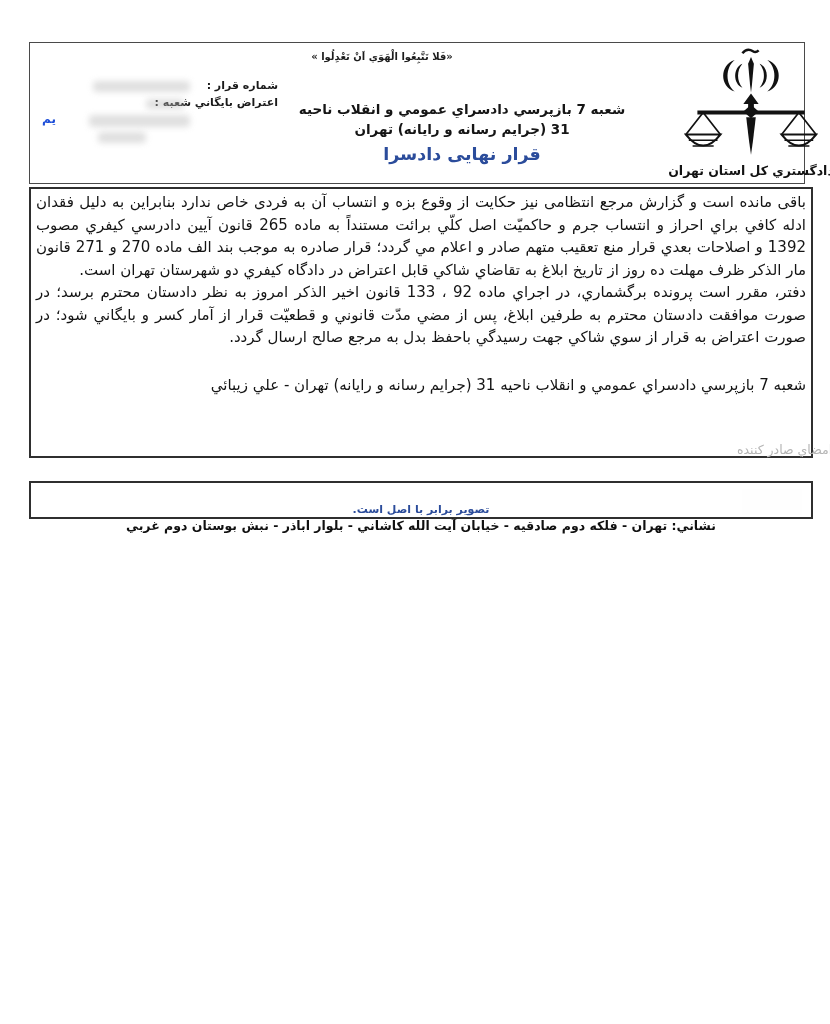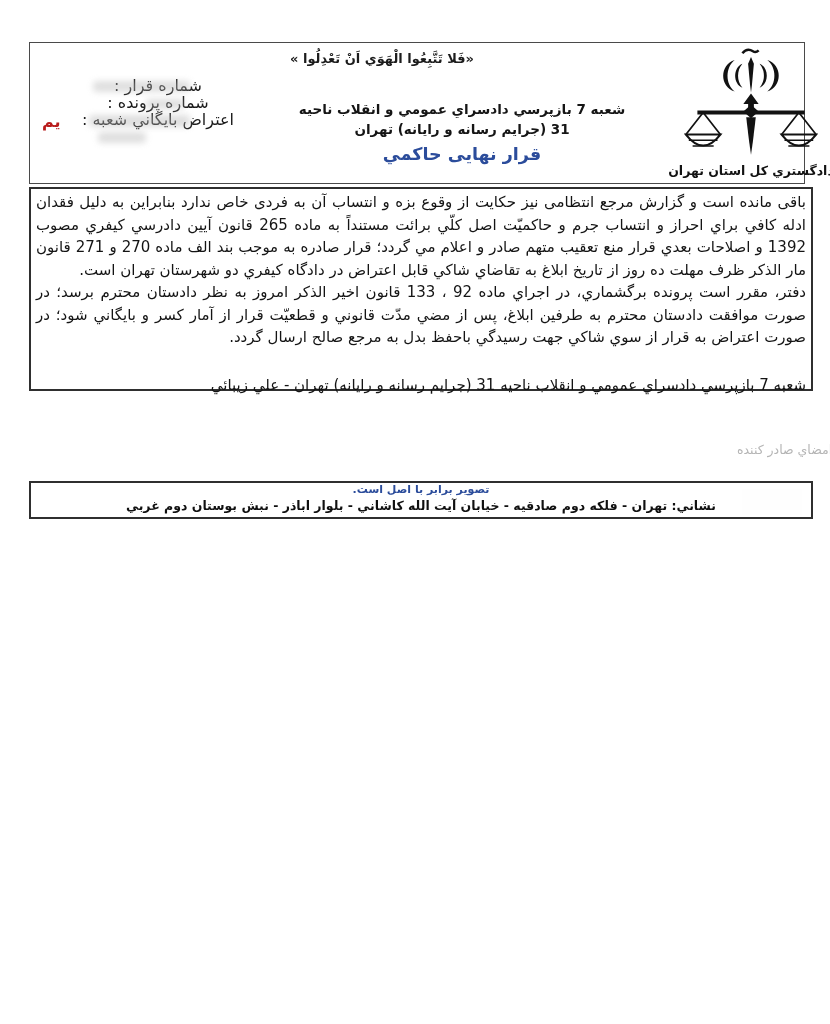--- a/index.html
+++ b/index.html
@@ -7,96 +7,95 @@
     position:relative;width:830px;height:1024px;background:#ffffff;overflow:hidden;
     font-family:"DejaVu Sans",sans-serif;color:#111;
   }
   
   .header-box{
     position:absolute;left:29px;top:42px;width:776px;height:142px;
     border:1px solid #4a4a4a;box-sizing:border-box;background:#fff;
   }
   .quran-verse{
     position:absolute;left:0;right:70px;top:8px;text-align:center;
-    direction:rtl;font-size:13px;font-weight:bold;color:#1c1c1c;
+    direction:rtl;font-size:10px;font-weight:bold;color:#1c1c1c;
   }
   .meta-fields{
-    position:absolute;left:8px;top:34px;width:240px;direction:rtl;text-align:center;
-    font-size:16px;font-weight:normal;line-height:17px;color:#1a1a1a;
+    position:absolute;left:8px;top:34px;width:240px;direction:rtl;text-align:right;
+    font-size:11px;font-weight:bold;line-height:17px;color:#1a1a1a;
   }
   .meta-row{white-space:nowrap;}
   .redaction{position:absolute;background:#b9b9b9;opacity:.45;filter:blur(3px);border-radius:4px;}
   .redact-1{left:63px;top:38px;width:97px;height:11px;}
   .redact-2{left:116px;top:56px;width:38px;height:10px;}
   .redact-3{left:59px;top:72px;width:101px;height:12px;}
   .redact-4{left:68px;top:89px;width:48px;height:11px;}
   .stray-fragment{
     position:absolute;left:12px;top:69px;direction:rtl;
-    font-size:16px;font-weight:bold;color:#b91c1c;
+    font-size:12px;font-weight:bold;color:#1d4ed8;
   }
   .title-block{
     position:absolute;left:262px;top:56px;width:340px;text-align:center;direction:rtl;
   }
   .branch-title{font-size:13.5px;font-weight:bold;line-height:20px;color:#151515;}
   .doc-title{margin-top:3px;font-size:17.5px;font-weight:bold;line-height:24px;}
   .emblem-wrap{position:absolute;left:636px;top:2px;width:170px;text-align:center;}
   .emblem-caption{
     margin-top:0px;direction:rtl;font-size:12.5px;font-weight:bold;color:#131313;white-space:nowrap;
   }
   
   .body-box{
-    position:absolute;left:29px;top:187px;width:784px;height:204px;
+    position:absolute;left:29px;top:187px;width:784px;height:271px;
     border:2px solid #2f2f2f;box-sizing:border-box;background:#fff;
     padding:2px 5px 0 5px;direction:rtl;
   }
   .body-text{
     margin:0;font-size:15px;line-height:22.5px;color:#141414;
     text-align:justify;text-justify:inter-word;
   }
   .signature-line{
     margin-top:27px;direction:rtl;text-align:right;font-size:15px;color:#141414;padding-left:20px;
   }
   .issuer-signature{
     position:absolute;left:737px;top:442px;direction:rtl;white-space:nowrap;
     font-size:12.5px;color:#b5b5b5;
   }
   
   .footer-box{
     position:absolute;left:29px;top:481px;width:784px;height:38px;
     border:2px solid #2f2f2f;box-sizing:border-box;background:#fff;text-align:center;direction:rtl;
   }
-  .certified-line{font-size:11px;font-weight:bold;line-height:14px;margin-top:0;}
+  .certified-line{font-size:11px;font-weight:bold;line-height:14px;margin-top:20px;}
   .address-line{font-size:12.5px;font-weight:bold;line-height:17px;color:#101010;}
   .footer-patch{position:absolute;left:742px;top:489px;width:60px;height:26px;background:#fefefe;}
   svg .k{stroke:#121212;fill:none;}
 </style>
 </head>
 <body>
 
 <div class="page">
 
   <div class="header-box">
 
     <div class="quran-verse">«فَلا تَتَّبِعُوا الْهَوَي اَنْ تَعْدِلُوا »</div>
 
     <div class="meta-fields">
       <div class="meta-row">شماره قرار :</div>
-      <div class="meta-row">شماره پرونده :</div>
       <div class="meta-row">اعتراض بايگاني شعبه :</div>
     </div>
 
     <div class="redaction redact-1"></div>
     <div class="redaction redact-2"></div>
     <div class="redaction redact-3"></div>
     <div class="redaction redact-4"></div>
     <div class="stray-fragment">يم</div>
 
     <div class="title-block">
       <div class="branch-title">شعبه 7 بازپرسي دادسراي عمومي و انقلاب ناحيه 31 (جرايم رسانه و رايانه) تهران</div>
-      <div class="doc-title" id="doc-title" style="color: rgb(43, 76, 155);">قرار نهایی حاكمي</div>
+      <div class="doc-title" id="doc-title" style="color: rgb(43, 76, 155);">قرار نهایی دادسرا</div>
     </div>
 
     <div class="emblem-wrap">
       <svg width="134" height="114" viewBox="0 0 140 118" aria-hidden="true">
 
         <path class="k" d="M61 8 Q66 2 72 6 Q75 8 78 5" stroke-width="2.6"></path>
 
         <path d="M53 15 C43 23 43 40 53 48 C37 43 37 20 53 15 Z" fill="#121212"></path>
         <path d="M61 19 C55 26 55 37 61 44 C51 40 51 23 61 19 Z" fill="#121212"></path>
         <path d="M87 15 C97 23 97 40 87 48 C103 43 103 20 87 15 Z" fill="#121212"></path>

